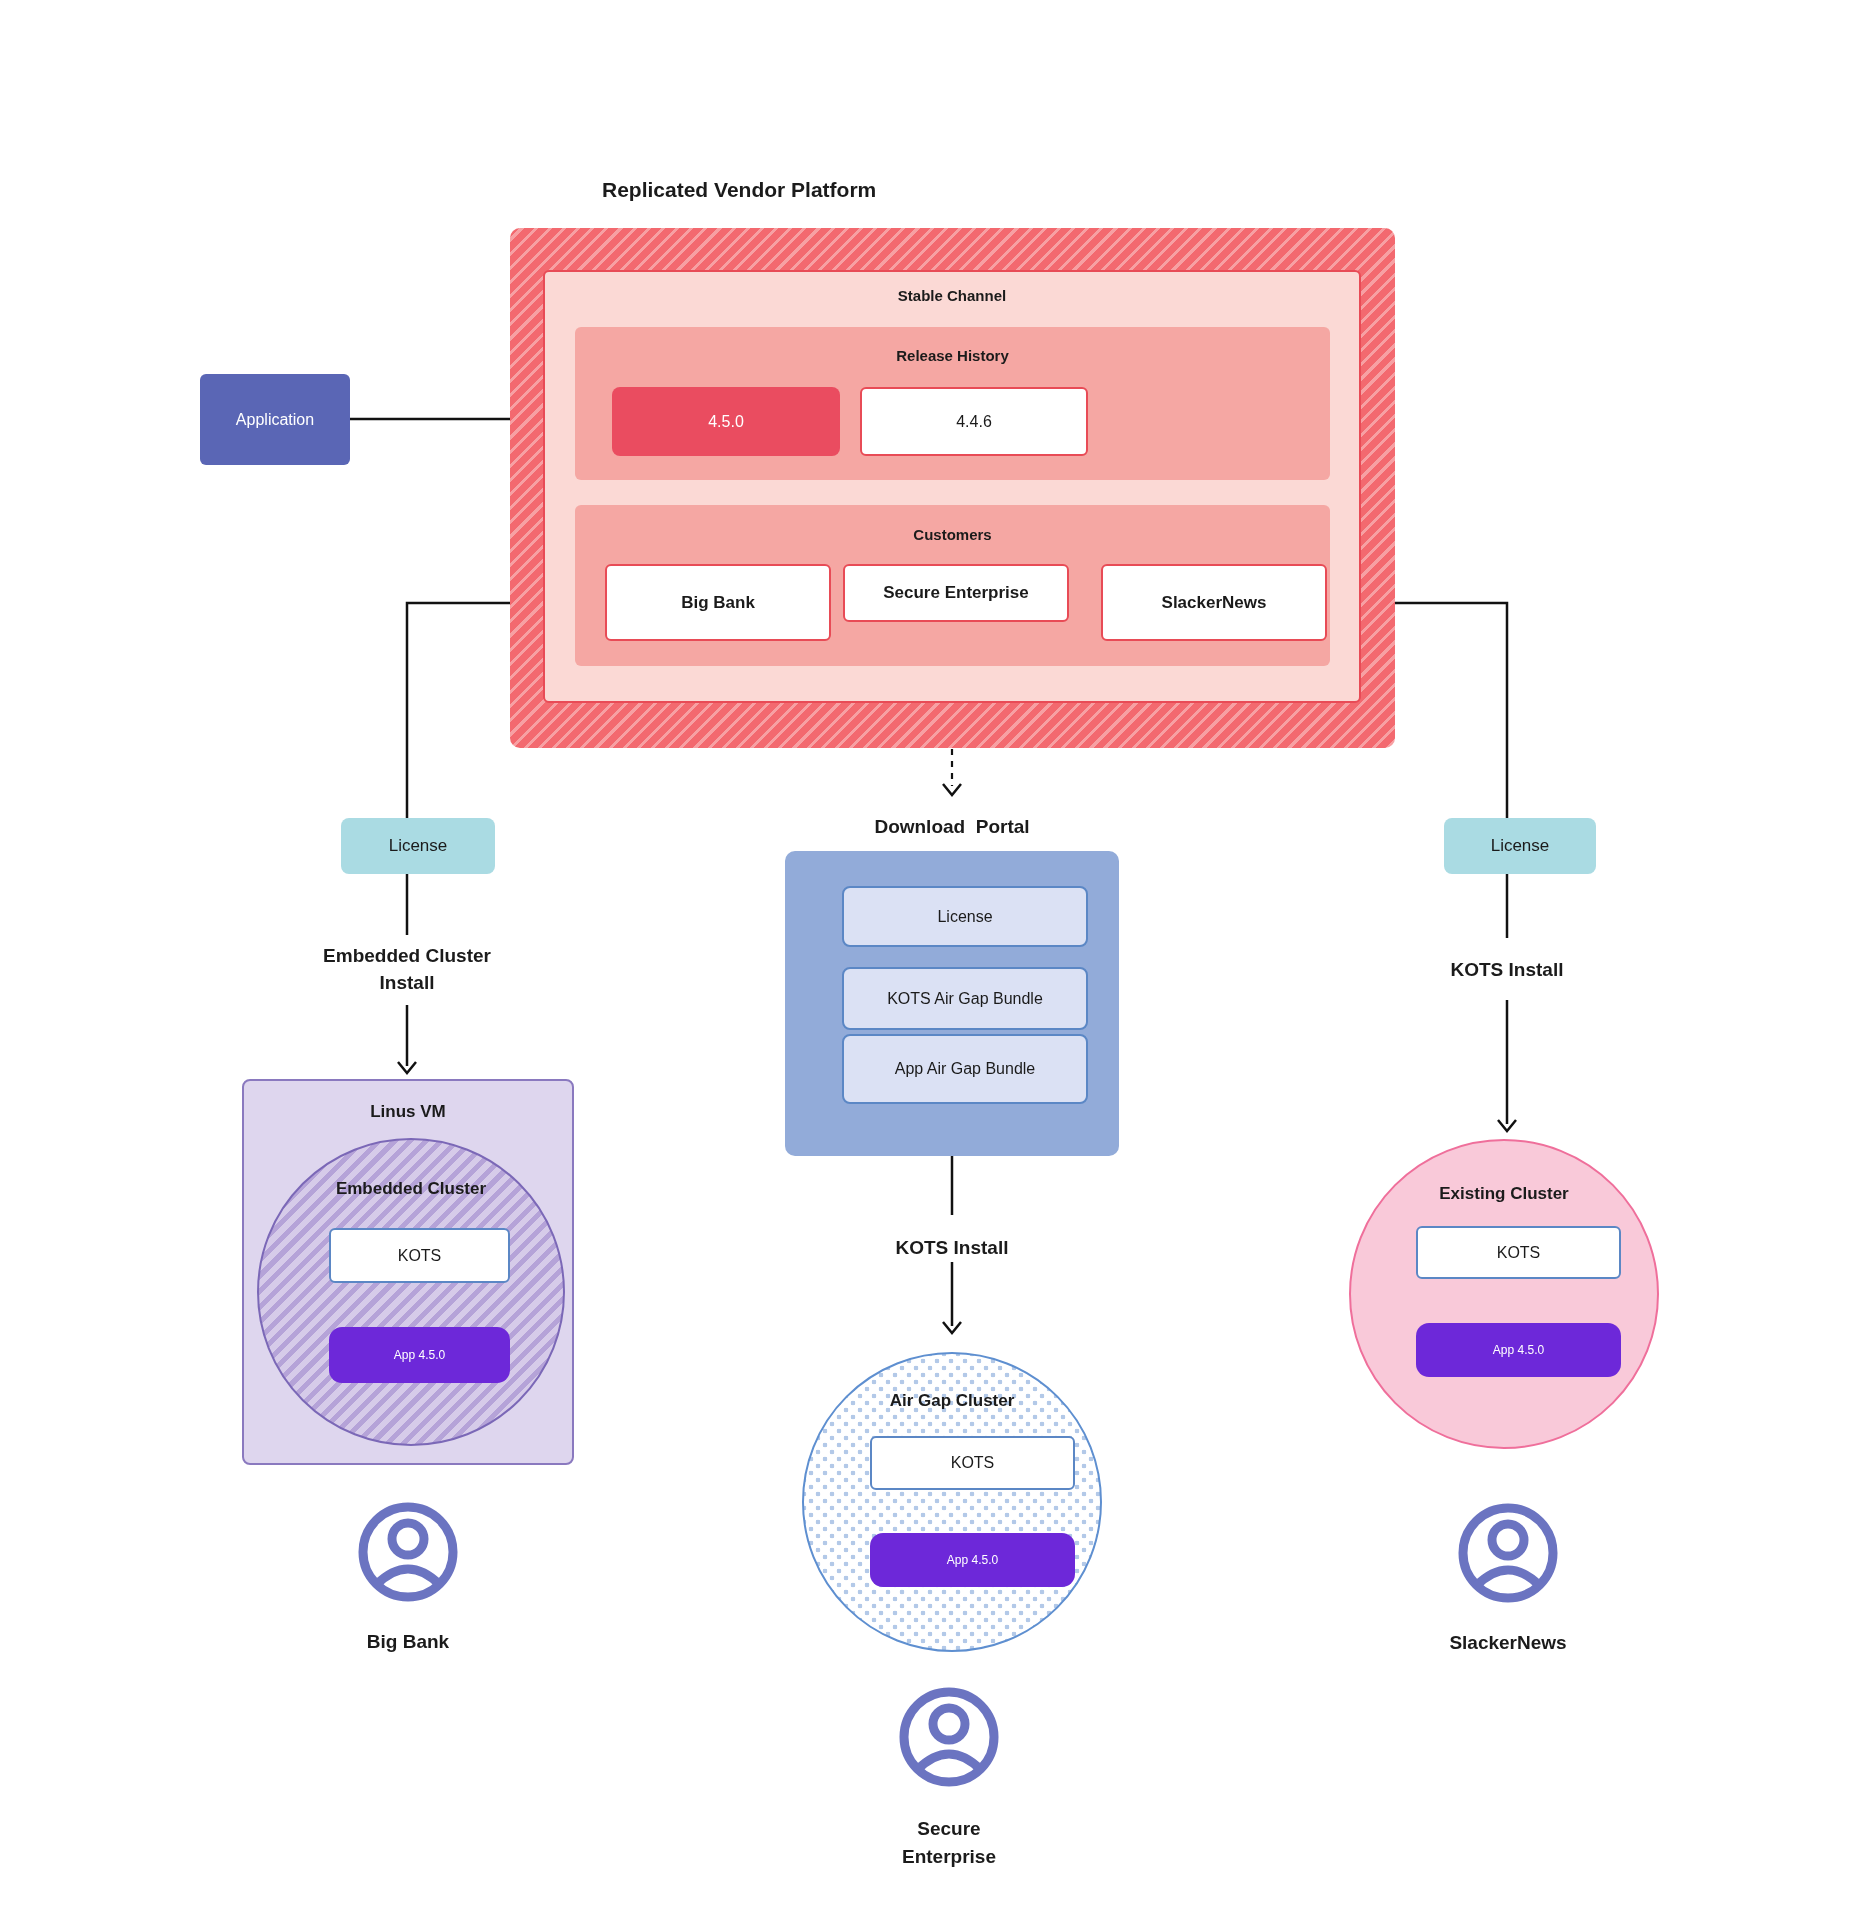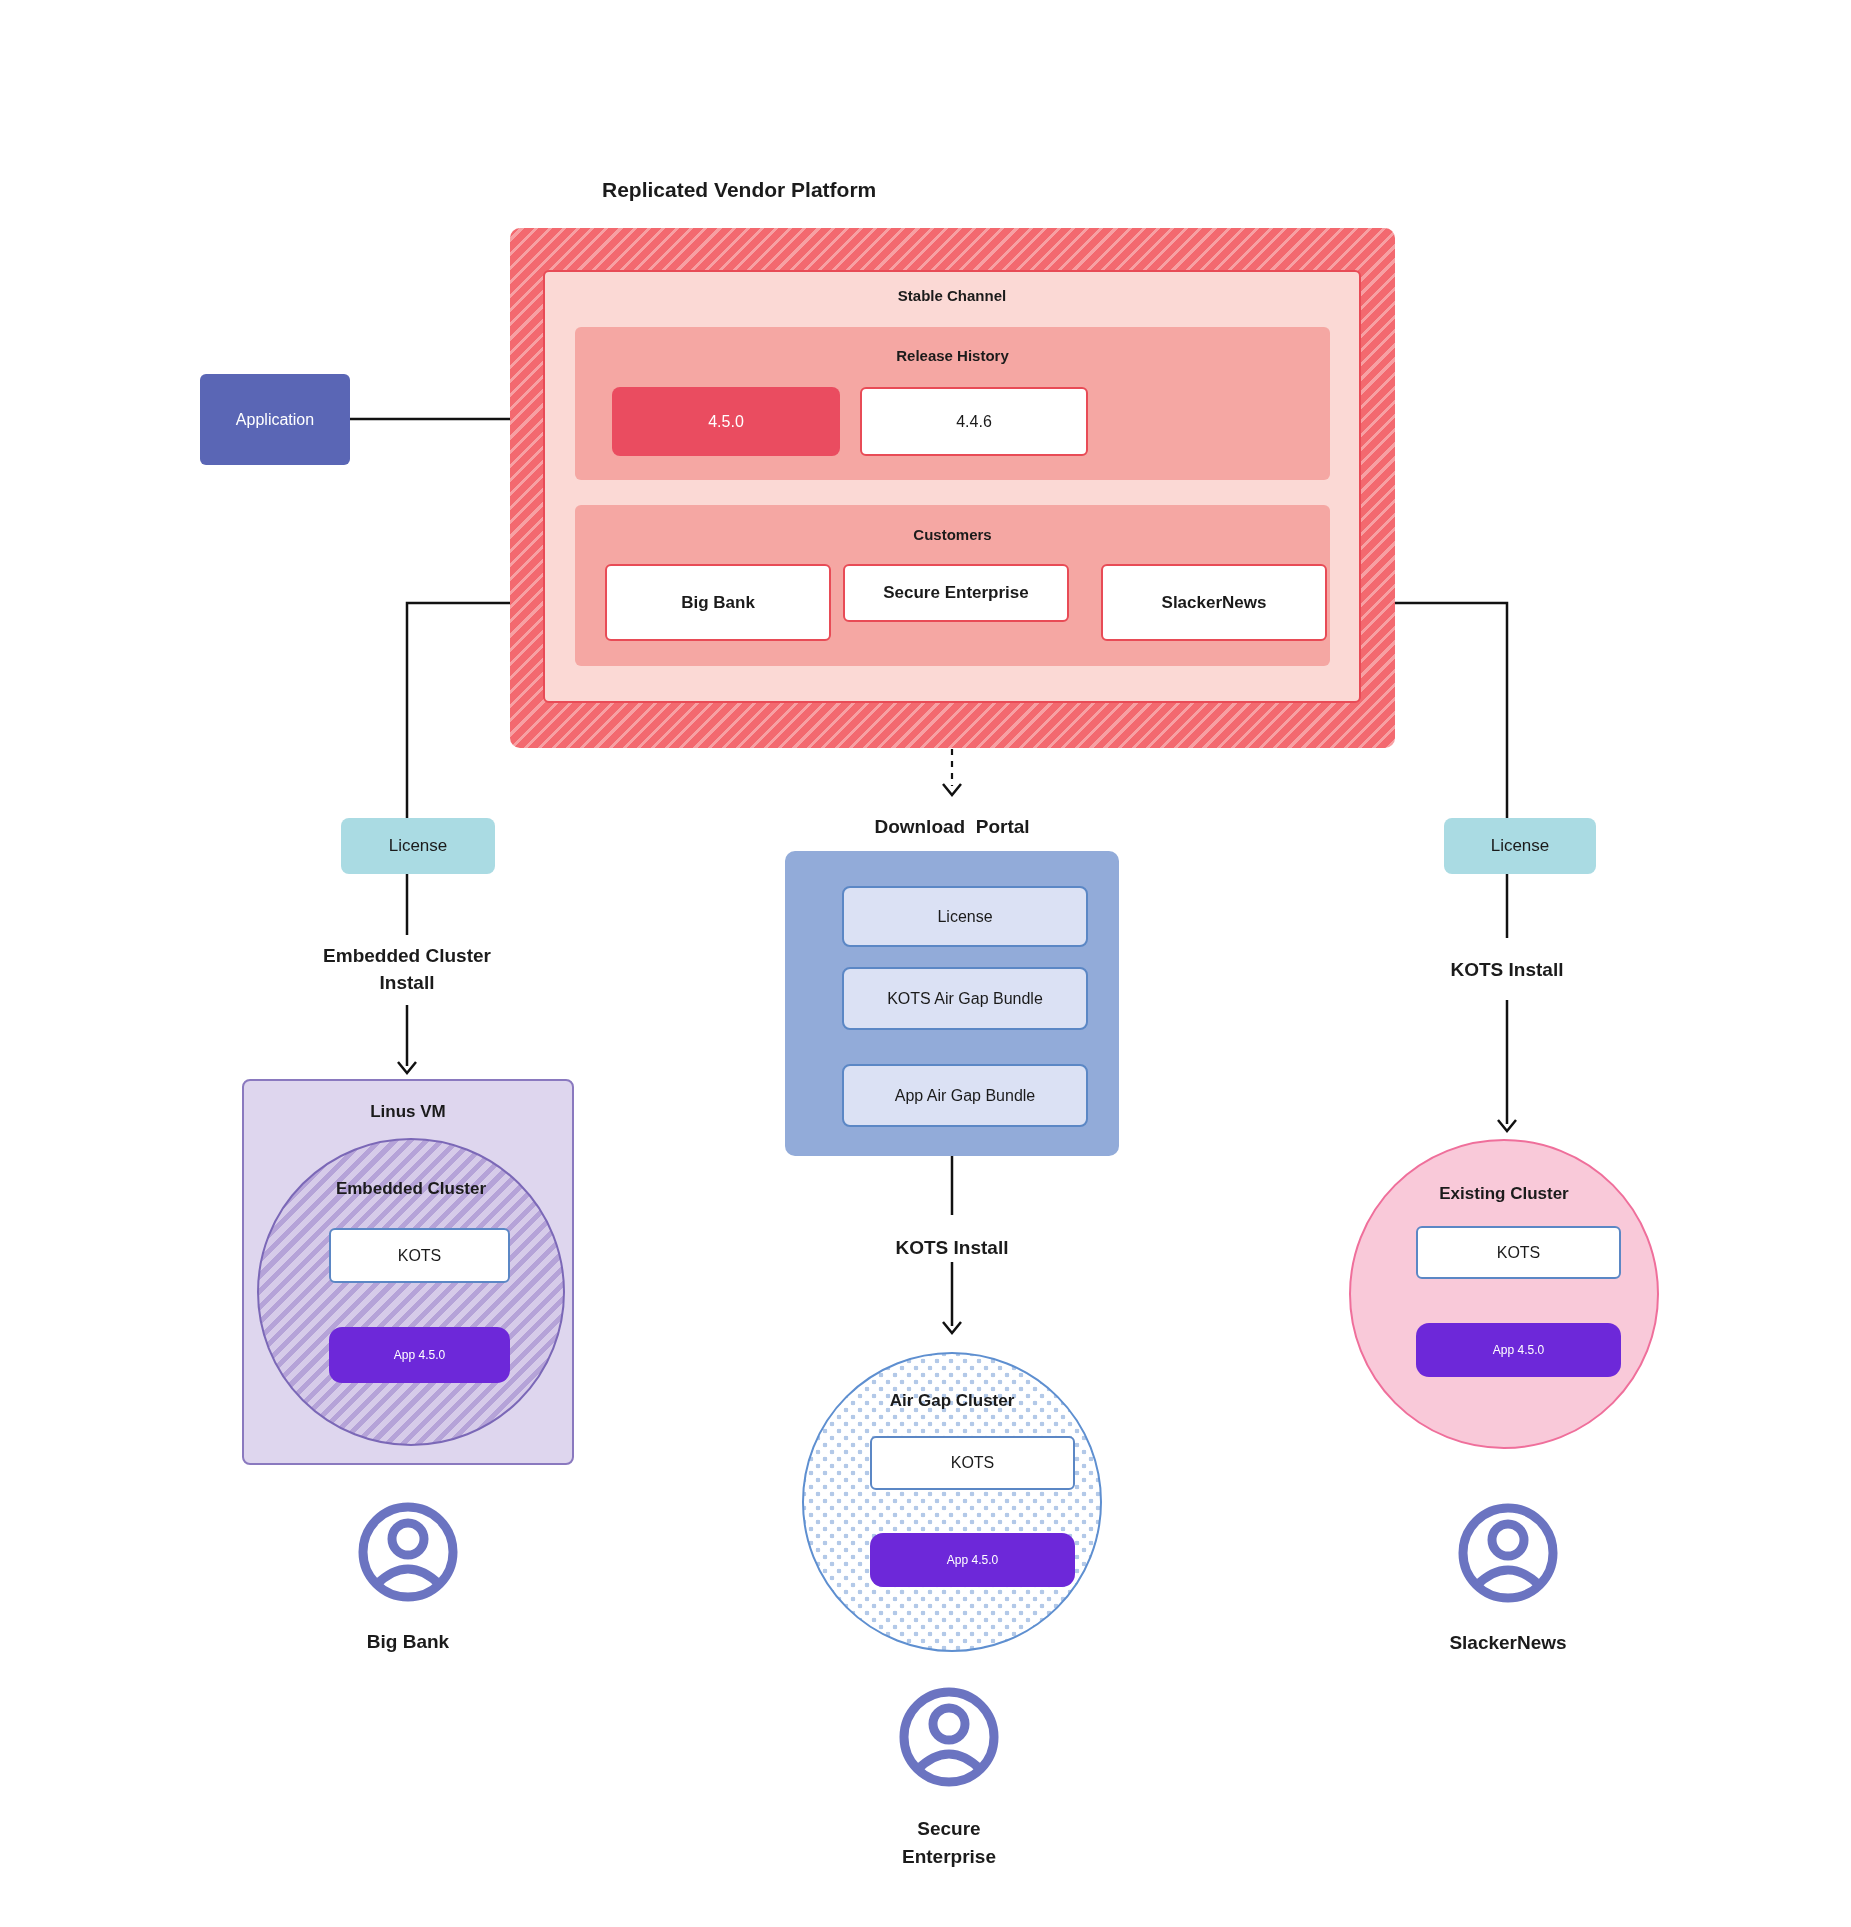--- a/index.html
+++ b/index.html
@@ -136,21 +136,21 @@
     <circle cx="52" cy="39" r="16"></circle>
     <path d="M20,85 Q52,53 84,85"></path>
   </svg>
   <div class="abs user-label" style="left:258px;top:1628px;width:300px;">Big Bank</div>
 
   <div class="abs flow-label pre" style="left:802px;top:813px;width:300px;">Download  Portal</div>
 
   <div class="abs portal-box" style="left:785px;top:851px;width:334px;height:305px;"></div>
   <div class="abs portal-item center-text" style="left:830px;top:886px;width:246px;height:61px;">License</div>
   <div class="abs portal-item center-text" style="left:830px;top:967px;width:246px;height:63px;">KOTS Air Gap Bundle</div>
-  <div class="abs portal-item center-text" style="left:830px;top:1064px;width:246px;height:63px;">App Air Gap Bundle</div>
+  <div class="abs portal-item center-text" style="left:830px;top:1034px;width:246px;height:70px;">App Air Gap Bundle</div>
 
   <div class="abs flow-label" style="left:802px;top:1234px;width:300px;">KOTS Install</div>
 
   <div class="abs dots-circle" style="left:802px;top:1352px;width:300px;height:300px;"></div>
   <div class="abs inner-label" style="left:802px;top:1391px;width:300px;">Air Gap Cluster</div>
 
   <div class="abs kots-box center-text" style="left:858px;top:1436px;width:205px;height:54px;">KOTS</div>
   <div class="abs app-blue center-text" style="left:858px;top:1533px;width:205px;height:54px;">App 4.5.0</div>
 
   <svg class="abs" style="left:897px;top:1685px;" width="104" height="104" viewBox="0 0 104 104" fill="none" stroke="#6b74c1" stroke-width="9">

